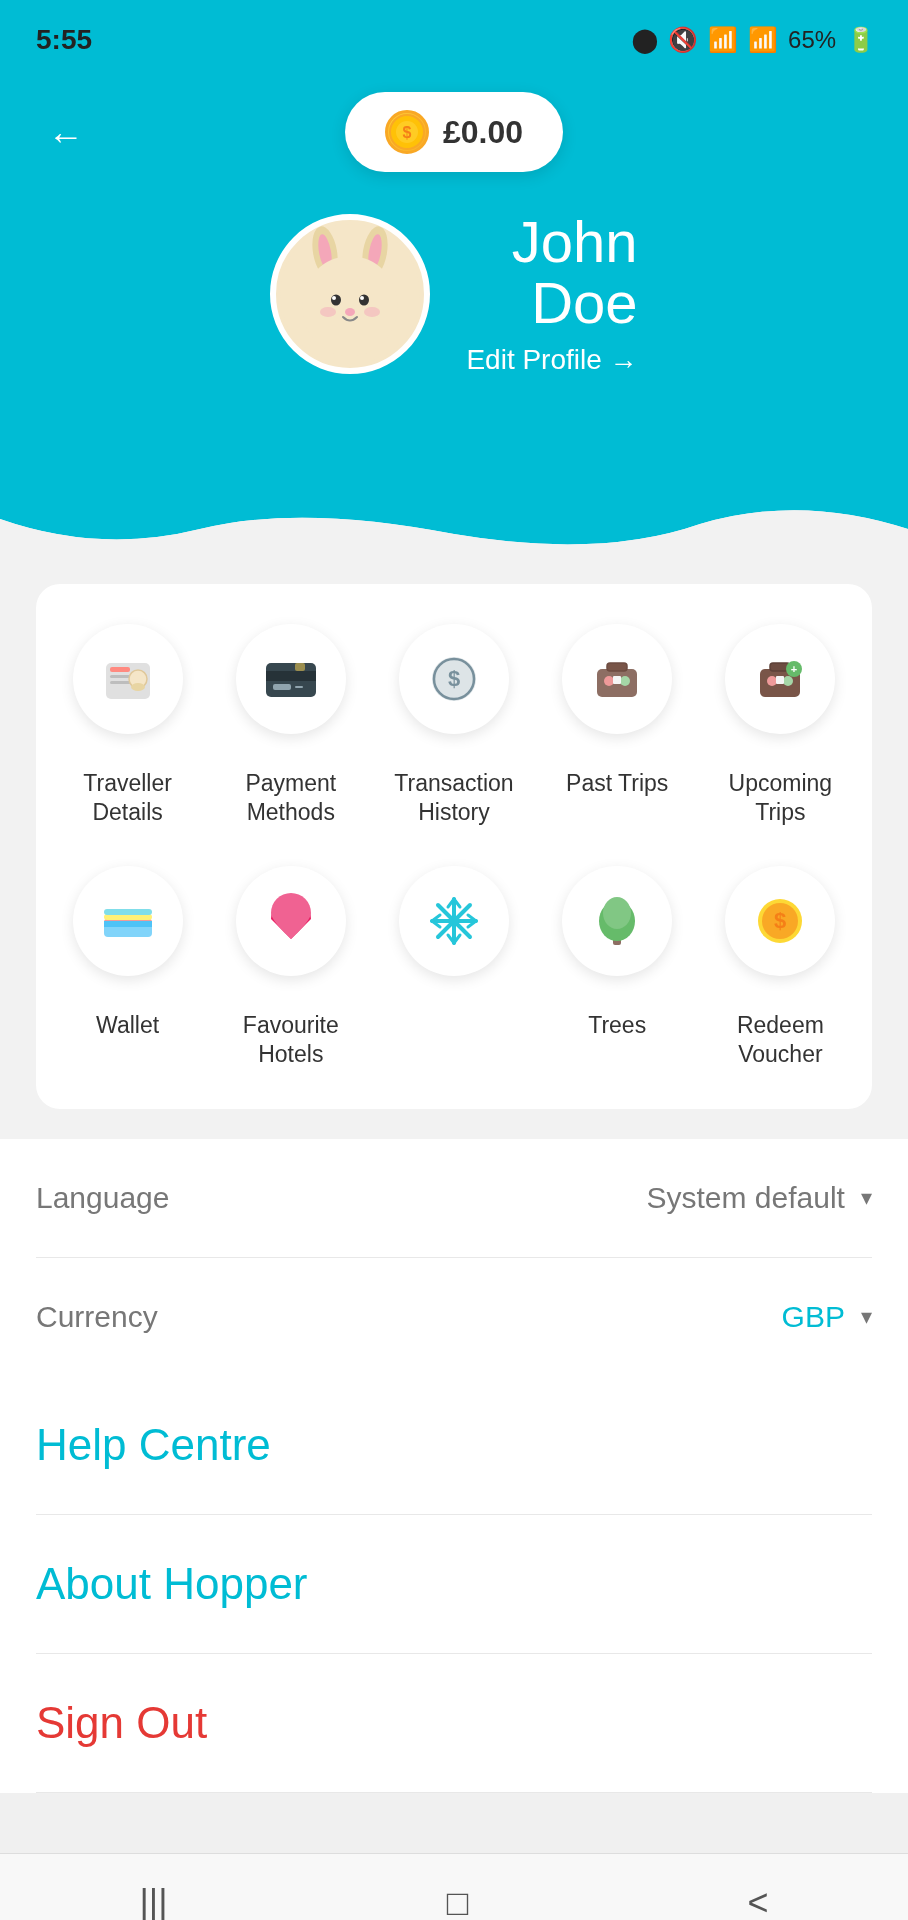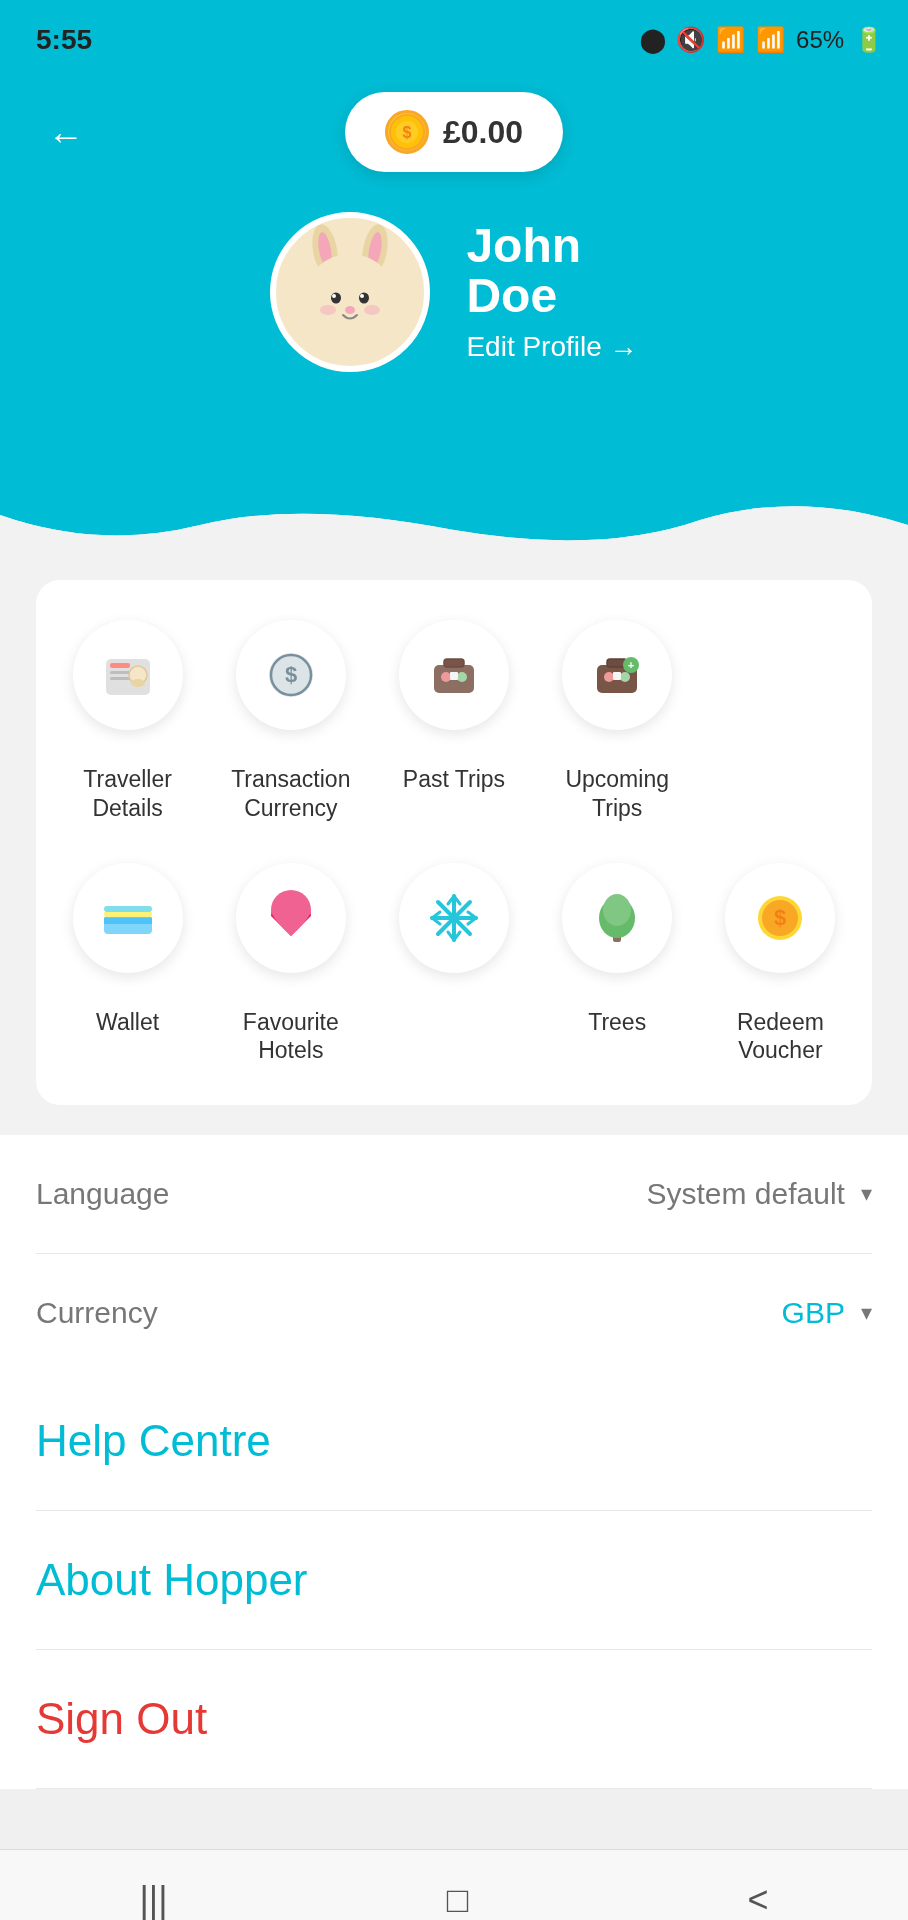--- a/index.html
+++ b/index.html
@@ -11,21 +11,21 @@
       background: #f0f0f0;
       overflow-x: hidden;
     }
 
     
     .status-bar {
       background: #00bcd4;
       display: flex;
       justify-content: space-between;
       align-items: center;
-      padding: 18px 24px 10px 36px;
+      padding: 18px 32px 10px 36px;
       height: 72px;
     }
     .status-time {
       font-size: 28px;
       font-weight: 600;
       color: #222;
     }
     .status-icons {
       display: flex;
       align-items: center;
@@ -111,24 +111,25 @@
     .bunny-face {
       width: 140px;
       height: 140px;
     }
     .user-info {
       display: flex;
       flex-direction: column;
       gap: 10px;
     }
     .user-name {
-      font-size: 48px;
-      font-weight: 700;
+      font-size: 58px;
+      font-weight: 400;
       color: white;
       line-height: 1.05;
+      text-align: right;
     }
     .edit-profile-link {
       font-size: 28px;
       color: white;
       text-decoration: none;
       display: flex;
       align-items: center;
       gap: 8px;
       cursor: pointer;
     }
@@ -353,30 +354,42 @@
             <rect x="12" y="26" width="36" height="3" rx="1.5" fill="#bdbdbd"></rect>
             <rect x="12" y="32" width="28" height="3" rx="1.5" fill="#bdbdbd"></rect>
             <circle cx="40" cy="30" r="9" fill="#f5e6c8" stroke="#e0c89a" stroke-width="1.5"></circle>
             <ellipse cx="40" cy="28" rx="5" ry="5" fill="#f5e6c8"></ellipse>
             <ellipse cx="40" cy="38" rx="7" ry="4" fill="#e8d5a3"></ellipse>
           </svg>
         </div>
         <span class="grid-item-label">Traveller Details</span>
       </div>
 
+      <div class="grid-item">
+        <div class="grid-item-icon">
+          <svg width="60" height="60" viewBox="0 0 60 60">
+            <rect x="5" y="14" width="50" height="34" rx="5" fill="#37474f"></rect>
+            <rect x="5" y="22" width="50" height="10" fill="#263238"></rect>
+            <rect x="12" y="35" width="18" height="6" rx="2" fill="#90a4ae"></rect>
+            <rect x="34" y="37" width="8" height="2" rx="1" fill="#90a4ae"></rect>
+            <rect x="34" y="14" width="10" height="8" rx="2" fill="#ffd54f" opacity="0.5"></rect>
+          </svg>
+        </div>
+        <span class="grid-item-label">Payment Methods</span>
+      </div>
 
       <div class="grid-item">
         <div class="grid-item-icon">
           <svg width="60" height="60" viewBox="0 0 60 60">
             <circle cx="30" cy="30" r="22" fill="#90a4ae" opacity="0.3"></circle>
             <circle cx="30" cy="30" r="20" fill="none" stroke="#78909c" stroke-width="2.5"></circle>
             <text x="30" y="37" text-anchor="middle" font-size="22" font-weight="bold" fill="#78909c">$</text>
           </svg>
         </div>
-        <span class="grid-item-label">Transaction Currency</span>
+        <span class="grid-item-label">Transaction History</span>
       </div>
 
       <div class="grid-item">
         <div class="grid-item-icon">
           <svg width="60" height="60" viewBox="0 0 60 60">
             <rect x="10" y="20" width="40" height="28" rx="5" fill="#8d6e63"></rect>
             <rect x="20" y="14" width="20" height="8" rx="3" fill="#795548" stroke="#6d4c41" stroke-width="1.5"></rect>
             <circle cx="22" cy="32" r="5" fill="#ef9a9a"></circle>
             <circle cx="38" cy="32" r="5" fill="#a5d6a7"></circle>
             <rect x="26" y="27" width="8" height="8" rx="1" fill="#f5f5f5"></rect>

